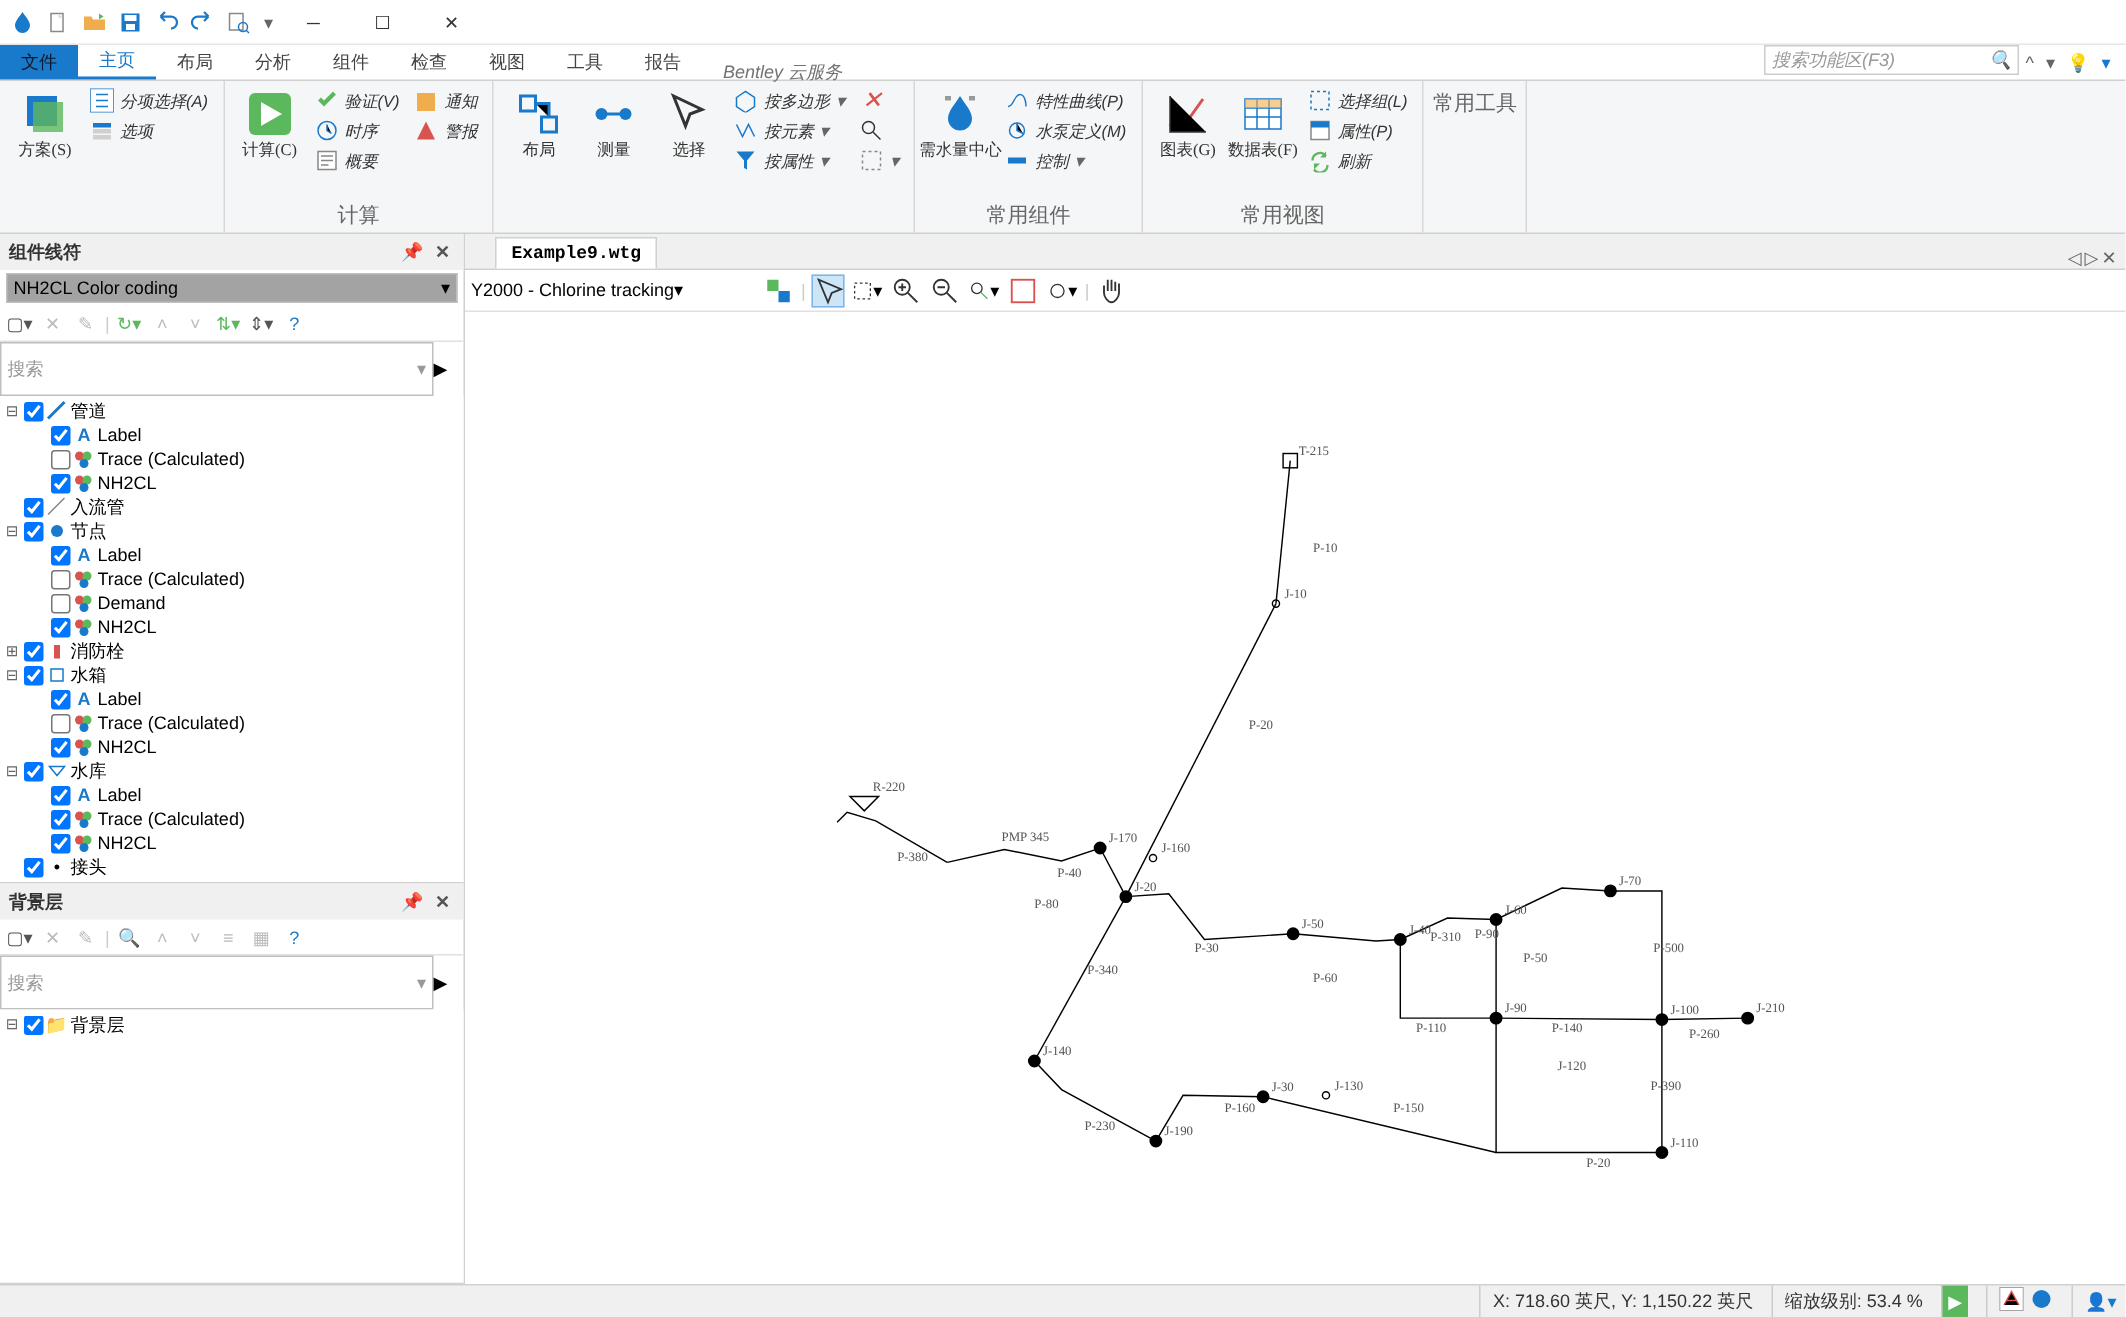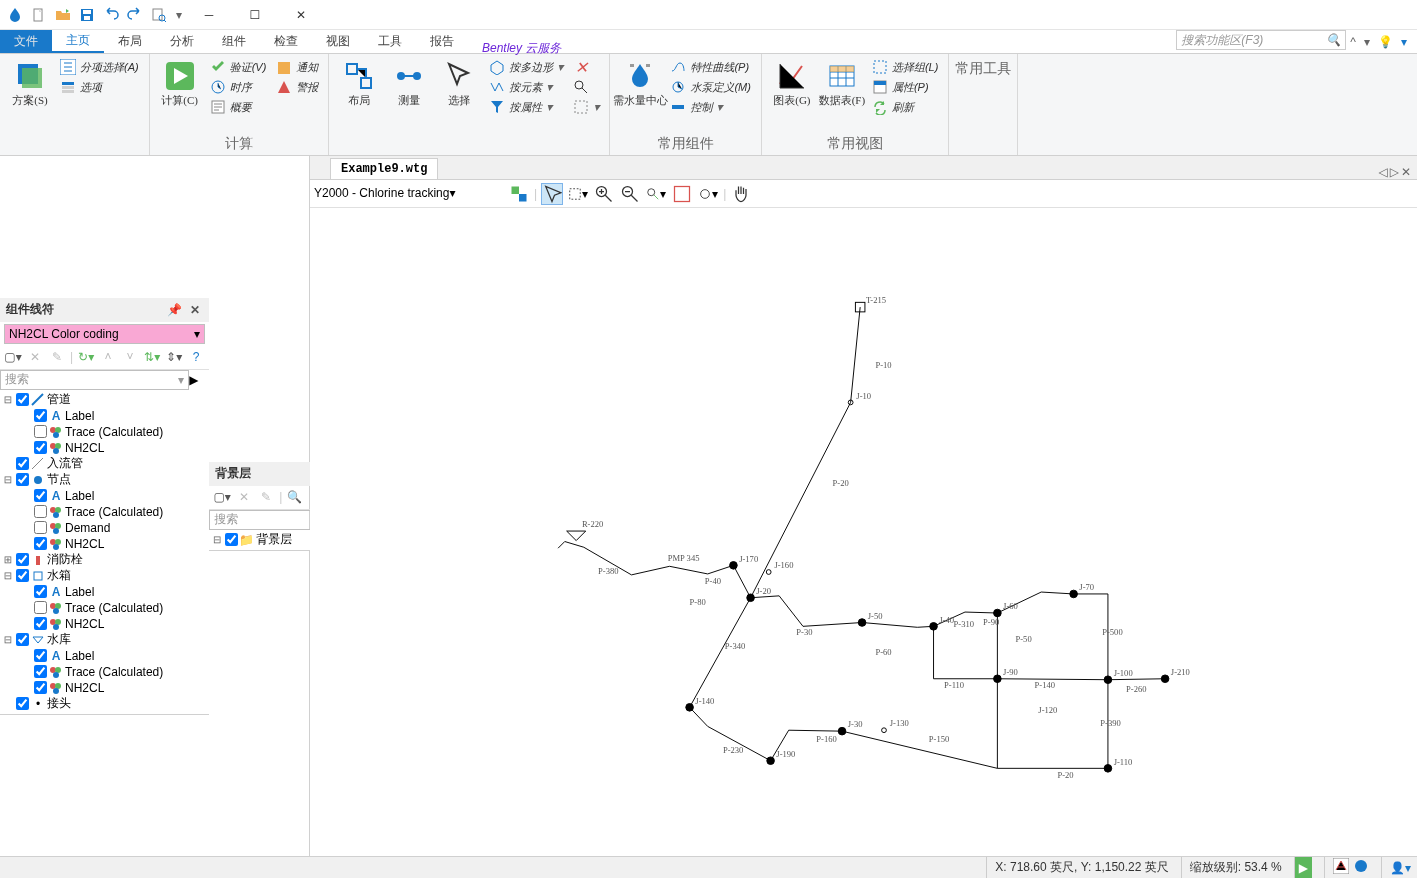--- a/index.html
+++ b/index.html
@@ -6,54 +6,54 @@
 html, body { width: 1417px; height: 878px; overflow: hidden; background: #fff; }
 .title-bar { height: 30px; background: #fff; display: flex; align-items: center; border-bottom: 1px solid #e5e5e5; }
 .qat { display: flex; align-items: center; gap: 2px; padding-left: 4px; }
 .qat .qbtn { width: 22px; height: 22px; display: flex; align-items: center; justify-content: center; cursor: pointer; }
 .qat .qbtn svg { width: 16px; height: 16px; }
 .title-text { flex: 1; text-align: center; color: #444; font-size: 12px; }
 .win-ctrls { display: flex; }
 .win-ctrls .wbtn { width: 46px; height: 30px; display: flex; align-items: center; justify-content: center; cursor: pointer; color: #333; }
 
 .menu-bar { height: 24px; display: flex; align-items: stretch; background: #fff; border-bottom: 1px solid #d0d0d0; }
-.menu-bar .file-tab { background: #1979ca; color: #e5e5e5; padding: 0 14px; display: flex; align-items: center; cursor: pointer; }
+.menu-bar .file-tab { background: #1979ca; color: #0f172a; padding: 0 14px; display: flex; align-items: center; cursor: pointer; }
 .menu-bar .tab { padding: 0 14px; display: flex; align-items: center; cursor: pointer; color: #444; }
 .menu-bar .tab.active { color: #1979ca; border-bottom: 2px solid #1979ca; }
-.menu-bar .tab.cloud { color: #6d28d9; font-style: italic; margin-top: 14px; }
+.menu-bar .tab.cloud { color: #737373; font-style: italic; margin-top: 14px; }
 .menu-spacer { flex: 1; }
 .search-ribbon { width: 170px; height: 20px; border: 1px solid #ccc; margin-right: 4px; display: flex; align-items: center; padding: 0 4px; color: #999; font-style: italic; justify-content: space-between; }
 .rb-right { display: flex; align-items: center; gap: 8px; padding-right: 10px; color: #666; }
 
 .ribbon { height: 102px; background: #f5f6f7; border-bottom: 1px solid #d0d0d0; display: flex; }
 .rgroup { border-right: 1px solid #d8d8d8; display: flex; flex-direction: column; padding: 4px 6px 0 6px; }
 .rgroup .gbody { flex: 1; display: flex; align-items: flex-start; gap: 2px; }
 .rgroup .glabel { text-align: center; color: #666; font-size: 14px; padding: 2px 0; }
 .bigbtn { width: 48px; display: flex; flex-direction: column; align-items: center; gap: 2px; cursor: pointer; padding: 2px; }
 .bigbtn .icon { width: 32px; height: 32px; display: flex; align-items: center; justify-content: center; }
 .bigbtn .lbl { font-size: 11px; color: #333; text-align: center; line-height: 13px; white-space: nowrap; }
 .smallrow { display: flex; align-items: center; gap: 4px; padding: 1px 4px; cursor: pointer; white-space: nowrap; font-style: italic; }
 .smallrow .sicon { width: 16px; height: 16px; display:flex; align-items:center; justify-content:center; }
 .smallrow .slbl { font-size: 11px; color: #333; }
 .col { display: flex; flex-direction: column; gap: 2px; }
 
 .body-area { display: flex; height: calc(100% - 30px - 24px - 102px - 22px); }
-.left-panels { width: 310px; display: flex; border-right: 1px solid #d0d0d0; align-items: center; }
+.left-panels { width: 310px; display: flex; flex-direction: column; border-right: 1px solid #d0d0d0; }
 .panel { display: flex; flex-direction: column; border-bottom: 1px solid #d0d0d0; }
 .panel-header { height: 24px; background: #f0f0f0; display: flex; align-items: center; padding: 0 6px; font-weight: bold; color: #333; }
 .panel-header .spacer { flex:1; }
 .panel-header .hbtn { width:16px; height:16px; display:flex;align-items:center;justify-content:center; cursor:pointer; color:#555; margin-left:4px;}
 .panel-body { flex: 1; overflow: auto; background: #fff; position: relative; }
 .dropdown-row { display: flex; align-items: center; padding: 2px 4px; gap: 2px; }
-.dropdown-row select, .dropdown-row .dd { flex:1; height: 20px; border: 1px solid #bfbfbf; font-family: "Courier New", monospace; font-size: 12px; padding: 0 4px; background:#f9a8d4; display:flex; align-items:center; justify-content:space-between; cursor:pointer;}
+.dropdown-row select, .dropdown-row .dd { flex:1; height: 20px; border: 1px solid #bfbfbf; font-family: "Courier New", monospace; font-size: 12px; padding: 0 4px; background:#a3a3a3; display:flex; align-items:center; justify-content:space-between; cursor:pointer;}
 .toolbar-row { display: flex; align-items: center; gap: 4px; padding: 2px 4px; border-bottom: 1px solid #e0e0e0; height: 24px; }
 .toolbar-row .tbtn { width: 18px; height: 18px; display:flex;align-items:center;justify-content:center; cursor:pointer; color:#555;}
 .toolbar-row .tbtn.disabled { color: #bbb; cursor: default; }
 .search-row { display:flex; align-items:center; padding: 0; }
-.search-row .sinput { flex:1; height:20px; border:1px solid #bfbfbf; padding:0 4px; color:#999; display:flex; align-items:center; justify-content:space-between;}
+.search-row .sinput { flex:1; height:36px; border:1px solid #bfbfbf; padding:0 4px; color:#999; display:flex; align-items:center; justify-content:space-between;}
 .tree { padding: 2px; font-family: "Courier New", monospace; font-size: 12px; }
 .tree-row { display: flex; align-items: center; height: 16px; gap: 2px; white-space: nowrap; }
 .tree-row .exp { width: 12px; text-align:center; color:#666; cursor:pointer; font-size:10px;}
 .tree-row .chk { width: 13px; height: 13px; }
 .tree-row .ticon { width: 14px; height: 14px; display:inline-flex; align-items:center; justify-content:center;}
 .tree-row .tlbl { }
 .indent-1 { padding-left: 14px; }
 .indent-2 { padding-left: 32px; }
 
 .canvas-area { flex: 1; display: flex; flex-direction: column; }

